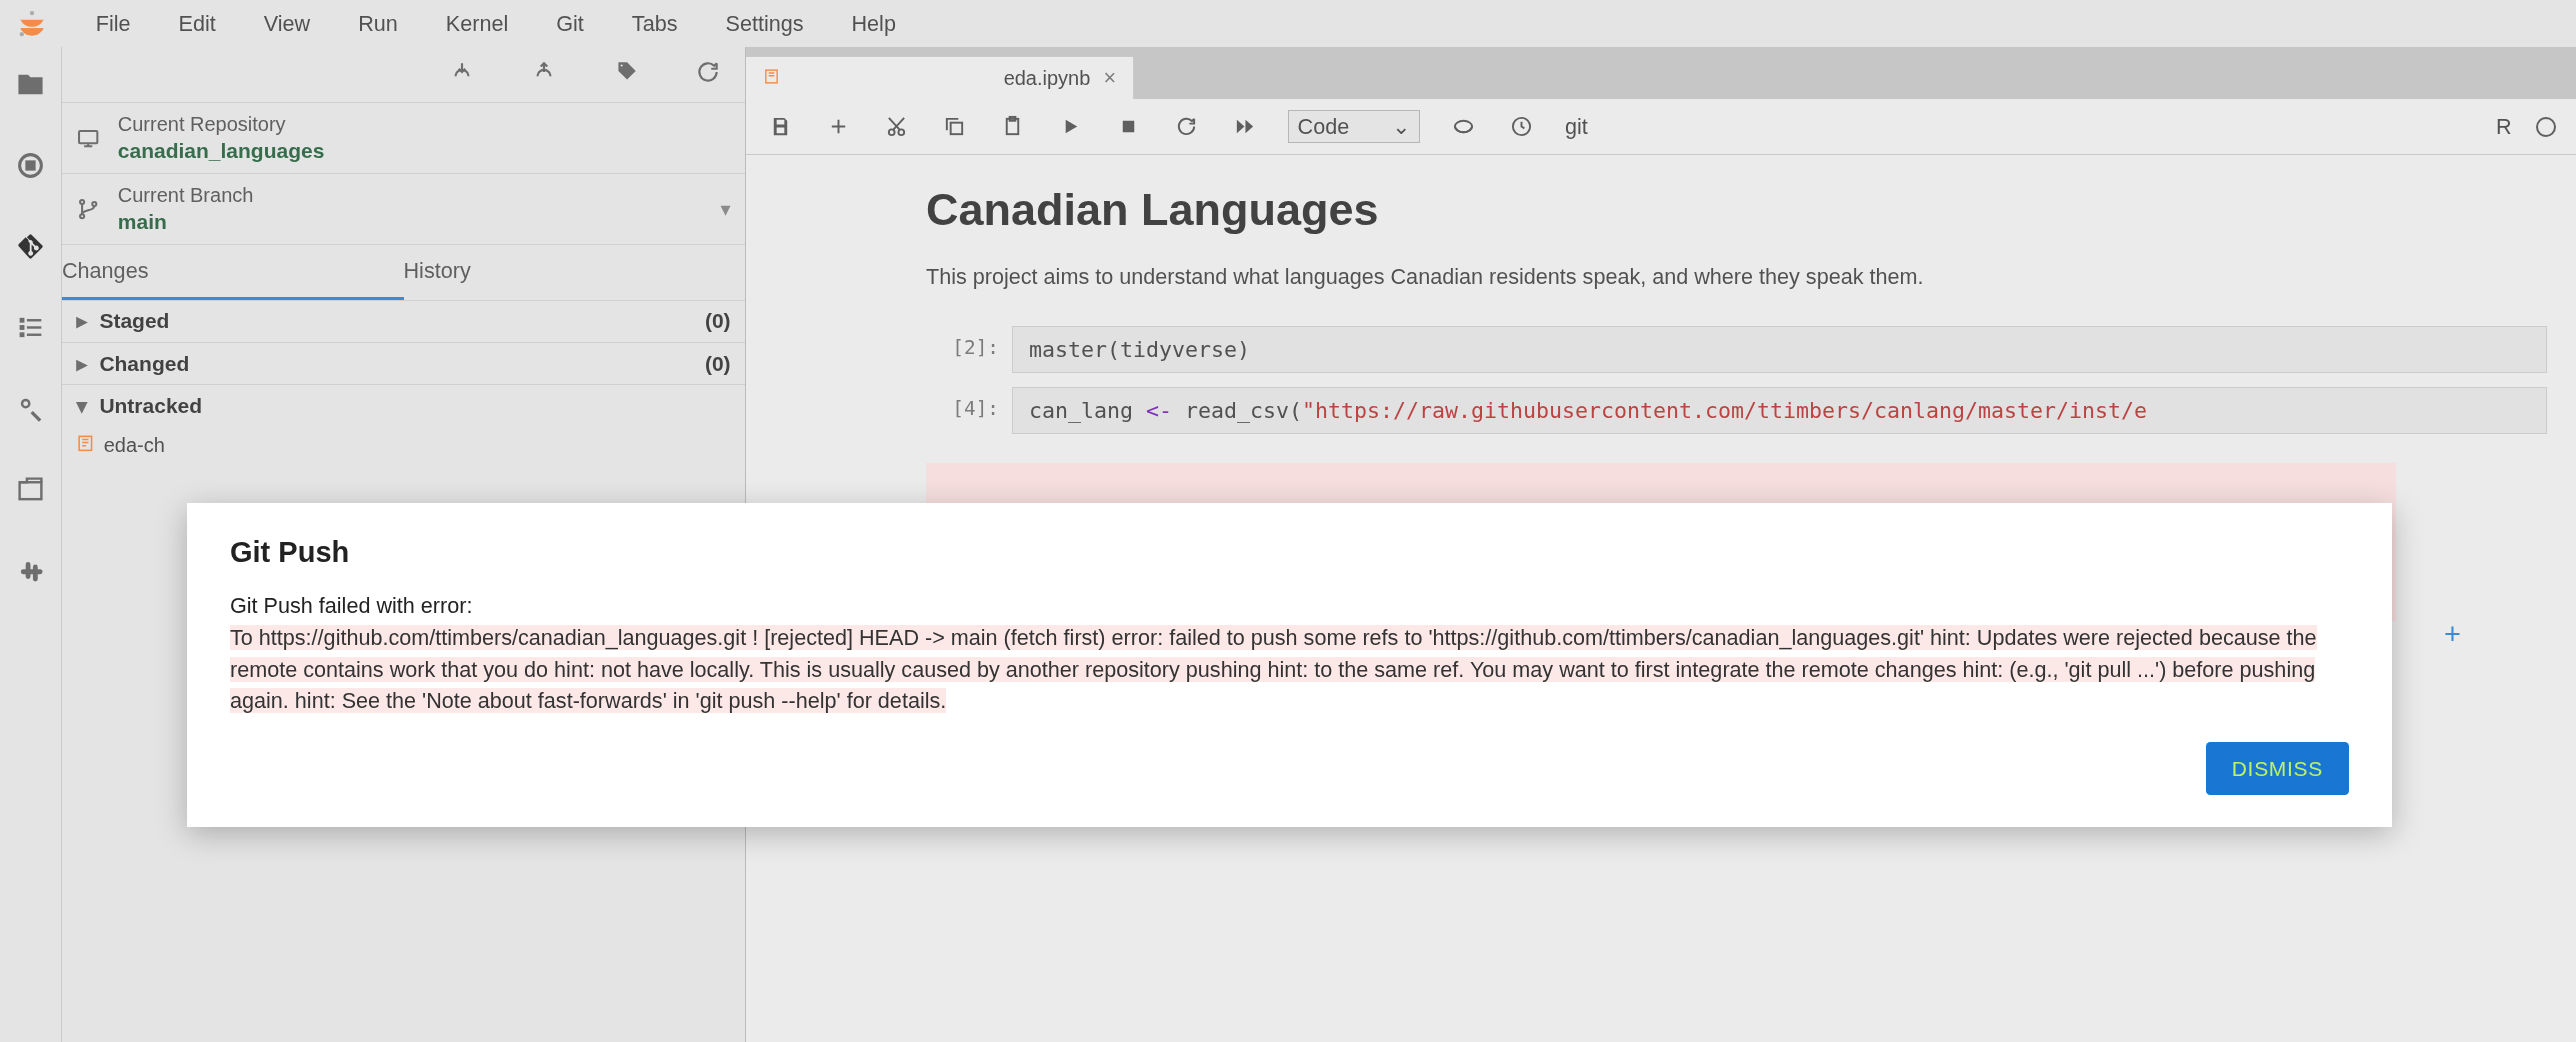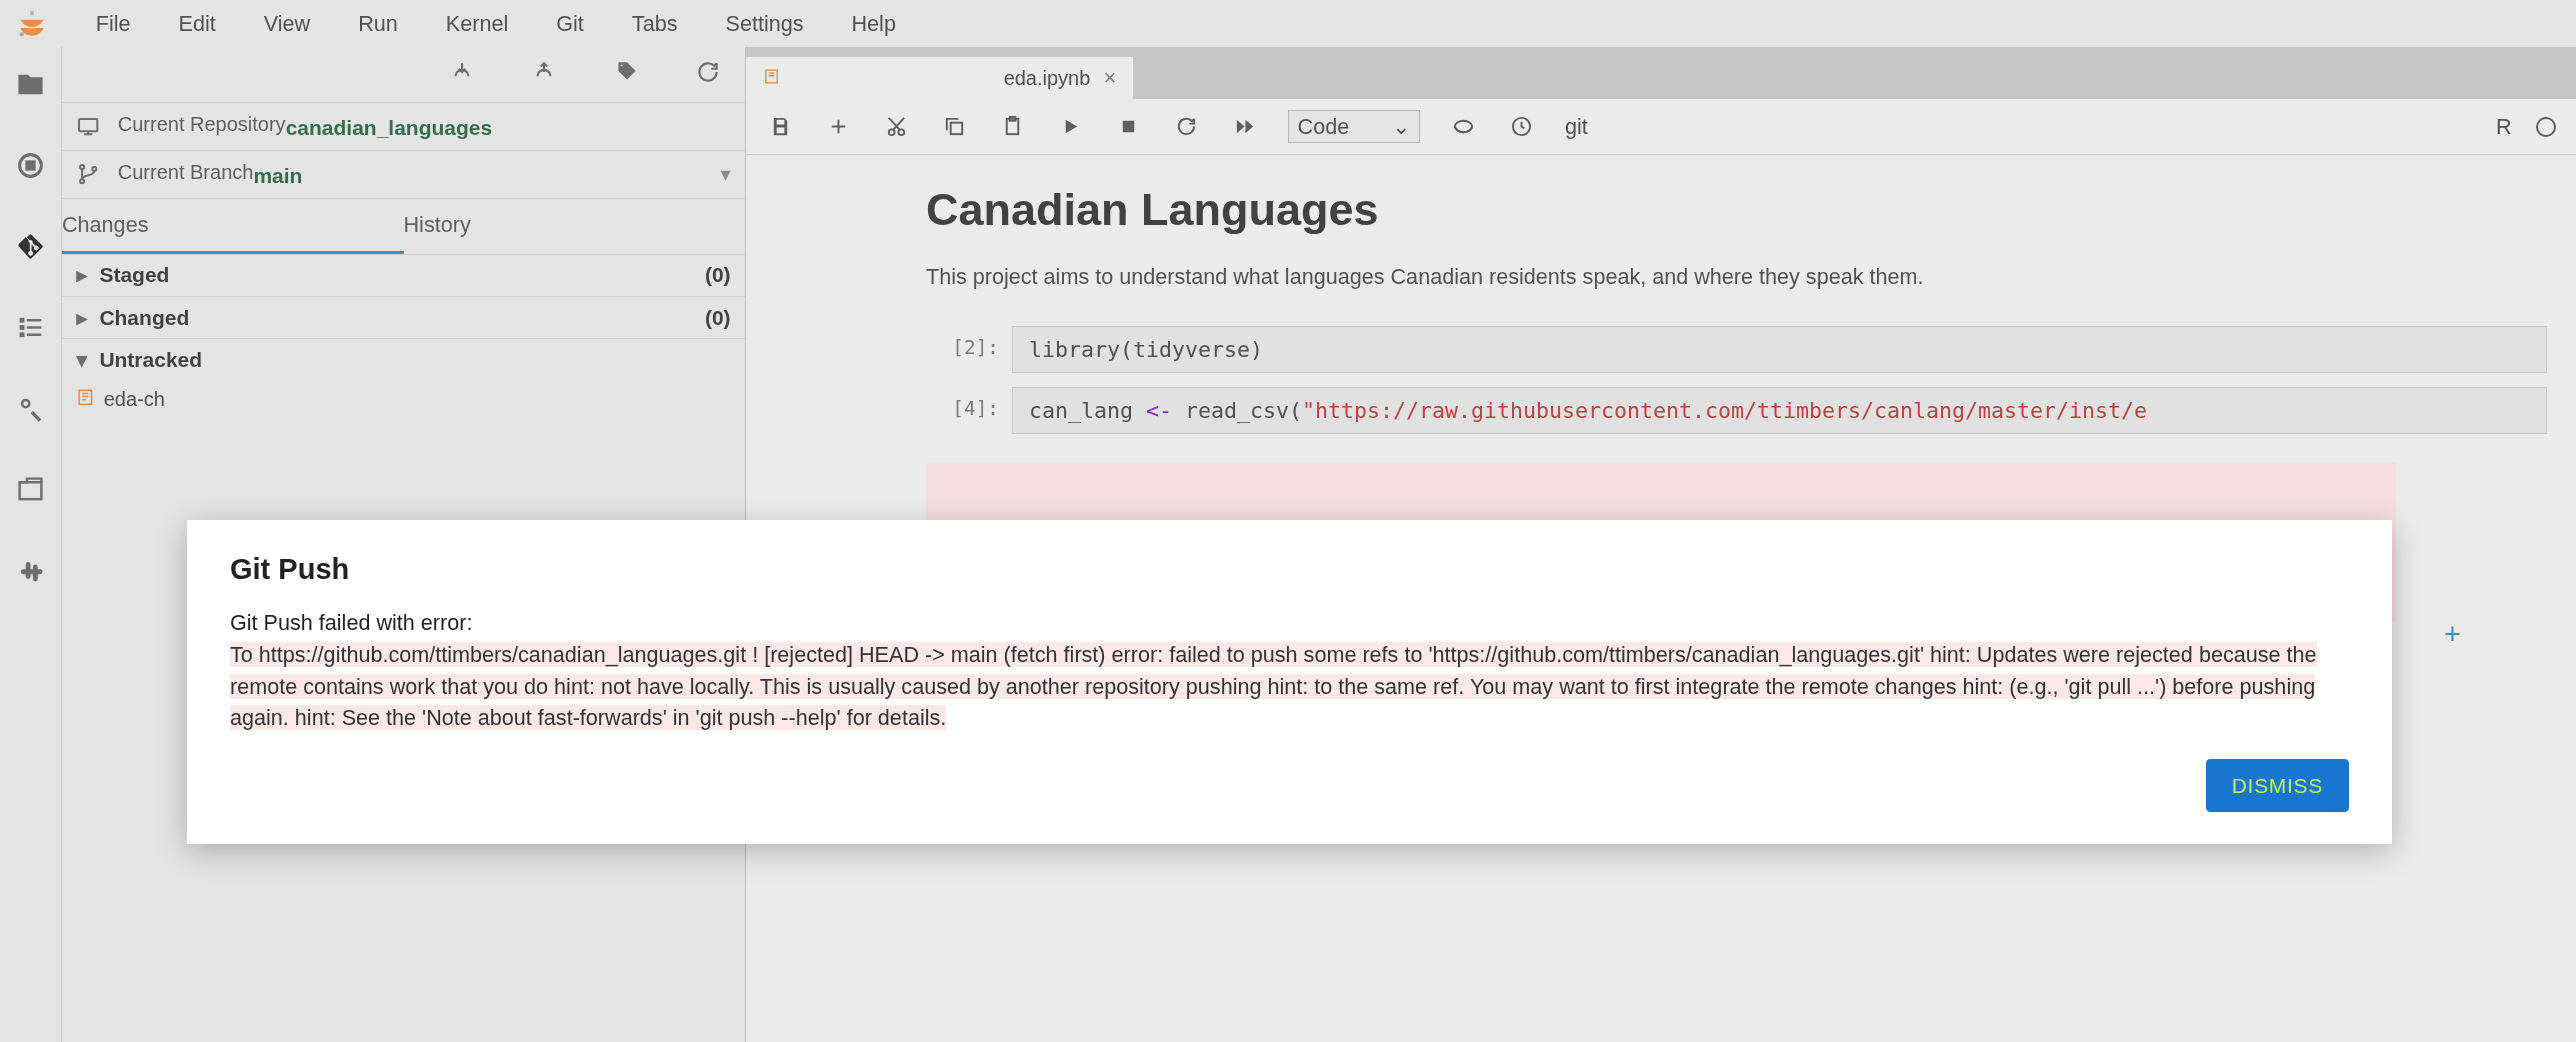--- a/index.html
+++ b/index.html
@@ -85,21 +85,21 @@
 }
 .sidebar-toolbar svg { width: 26px; height: 26px; color: #555; }
 .repo-section {
   display: flex;
   align-items: center;
   padding: 10px 14.4px;
   border-top: 0.7px solid #c8c8c8;
   gap: 17px;
 }
 .repo-section svg { width: 24.4px; height: 24.4px; color: #555; flex-shrink: 0; }
-.repo-section-text { display: flex; }
+.repo-section-text { display: flex; flex-direction: column; }
 .repo-section-label { font-size: 20px; color: #444; }
 .repo-section-value { font-size: 21px; font-weight: 700; color: #14532d; margin-top: 2.9px; }
 .repo-section .chevron { margin-left: auto; color: #777; }
 .git-tabs {
   display: flex;
   border-top: 0.7px solid #c8c8c8;
 }
 .git-tab {
   flex: 1;
   text-align: left;
@@ -235,21 +235,21 @@
 
 .modal-backdrop {
   position: absolute;
   inset: 0;
   background: rgba(255,255,255,0.15);
 }
 .modal {
   position: absolute;
   left: 187px;
   right: 184px;
-  top: 520px;
+  top: 503px;
   background: #fff;
   padding: 33px 43px 32px 43px;
   box-shadow: 0 7.2px 29px rgba(0,0,0,0.25);
 }
 .modal-title { font-size: 29px; color: #222; margin-bottom: 24.4px; }
 .modal-intro { font-size: 21.6px; color: #222; margin-bottom: 2.9px; }
 .modal-error {
   font-size: 21.6px;
   line-height: 1.45;
   background: #fde8e8;
@@ -510,21 +510,21 @@
         </div>
       </div>
 
       <div class="notebook-body">
         <div class="nb-inner">
           <h1 class="nb-title">Canadian Languages</h1>
           <p class="nb-desc">This project aims to understand what languages Canadian residents speak, and where they speak them.</p>
 
           <div class="cell">
             <div class="cell-prompt">[2]:</div>
-            <div class="cell-code">library(tidyverse)</div>
+            <div class="cell-code">master(tidyverse)</div>
           </div>
 
           <div class="cell">
             <div class="cell-prompt">[4]:</div>
             <div class="cell-code"><span>can_lang </span><span class="op">&lt;-</span><span> read_csv(</span><span class="str">"https://raw.githubusercontent.com/ttimbers/canlang/master/inst/e</span></div>
           </div>
         </div>
         <div class="output-pink"></div>
       </div>
     </div>

